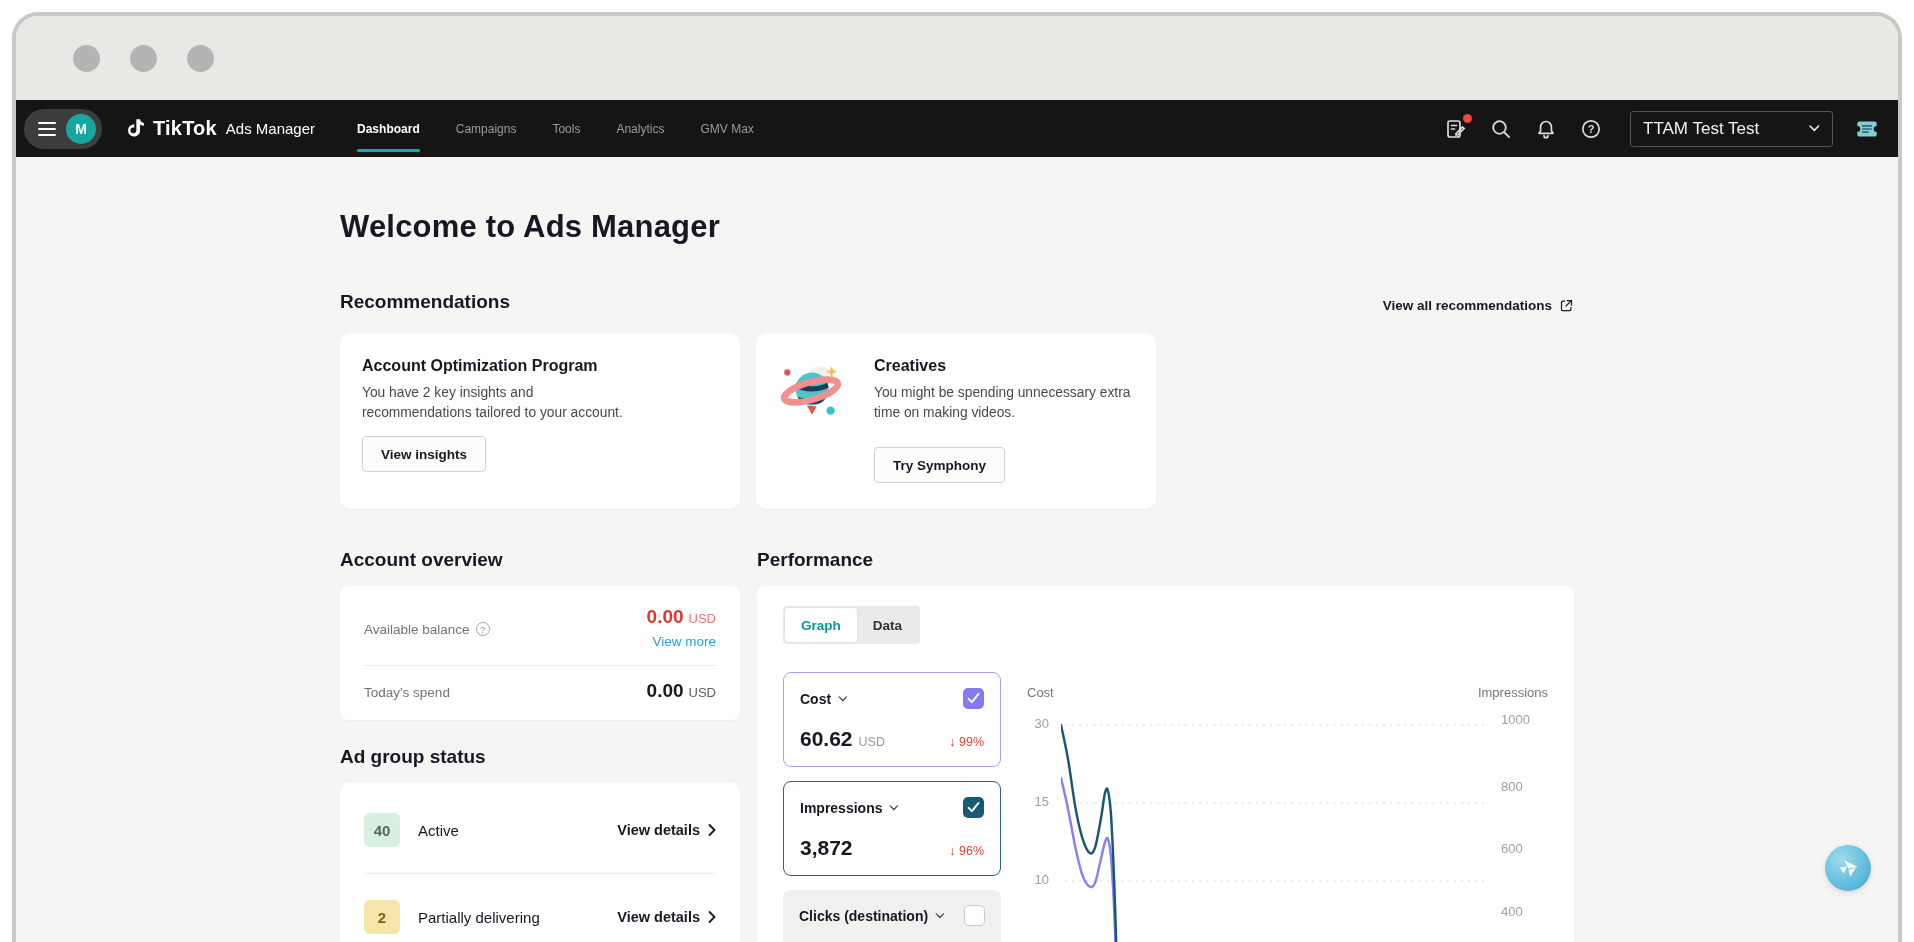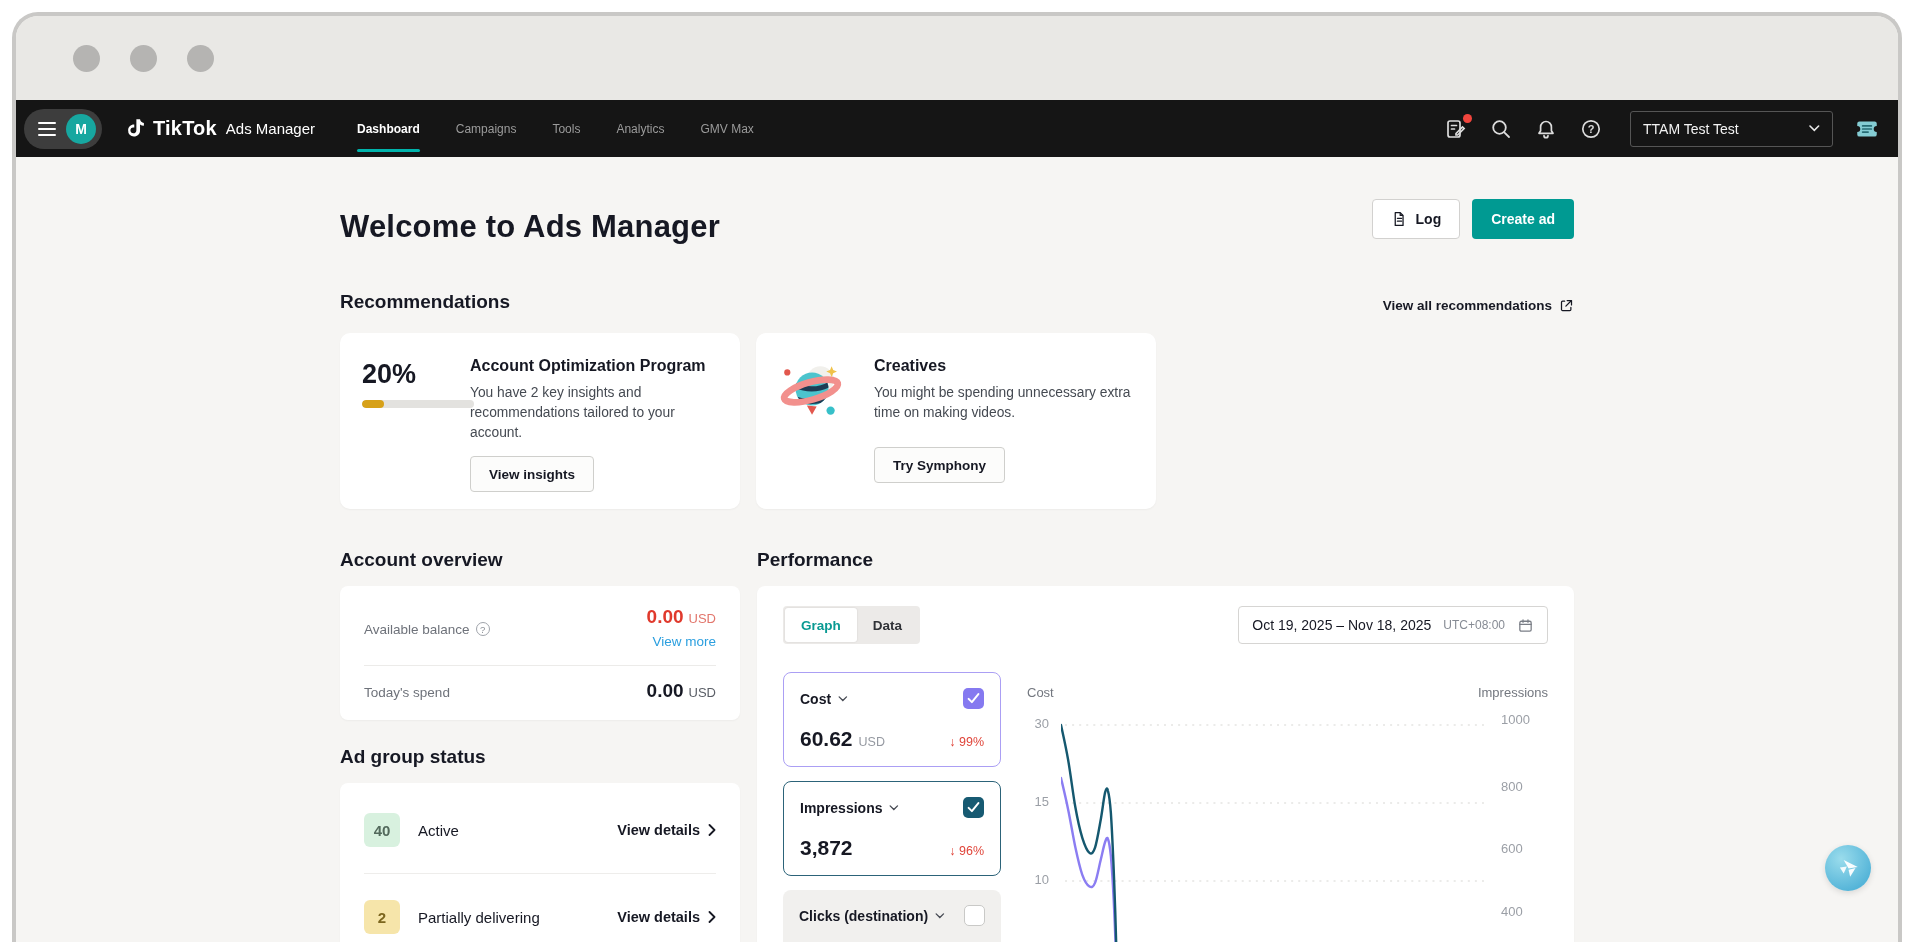--- a/index.html
+++ b/index.html
@@ -30,21 +30,21 @@
   .nav-item.active { color:#fff; font-weight:bold; }
   .nav-item.active::after { content:""; position:absolute; left:0; right:0; bottom:5px;
                             height:3px; border-radius:2px; background:#00b3ab; }
   .nav-right { margin-left:auto; display:flex; align-items:center; gap:21px; }
   .nav-icon { width:24px; height:24px; position:relative; cursor:pointer; }
   .nav-icon svg { width:24px; height:24px; }
   .notif-dot { position:absolute; top:-3px; right:-4px; width:9px; height:9px;
                border-radius:50%; background:#f1453d; }
   .acct-select { border:1px solid #555; border-radius:3px; height:36px; min-width:203px;
                  display:flex; align-items:center; justify-content:space-between;
-                 padding:0 12px; color:#f2f2f2; font-size:14px; cursor:pointer; margin-left:6px;gap:44px; }
+                 padding:0 12px; color:#f2f2f2; font-size:17px; cursor:pointer; margin-left:6px;gap:44px; }
   .ticket { width:26px; height:26px; cursor:pointer; }
 
   
   .content { height:785px; overflow:hidden; background:#f6f5f3; position:relative; }
   .container { width:1234px; margin:0 auto; padding-top:36px; }
 
   .hero { display:flex; align-items:center; justify-content:space-between; }
   h1 { font-size:31px; font-weight:bold; letter-spacing:.2px;margin-top:16px; }
   .hero-actions { display:flex; gap:12px; }
   .btn { display:inline-flex; align-items:center; justify-content:center; gap:8px;
@@ -225,55 +225,36 @@
         </svg>
       </div>
     </div>
   </div>
 
   <div class="content">
     <div class="container">
 
       <div class="hero">
         <h1>Welcome to Ads Manager</h1>
-        <div class="hero-actions">
-          <div class="btn ghost">
-            <svg width="17" height="18" viewBox="0 0 24 24" fill="none" stroke="#161823" stroke-width="1.8" stroke-linejoin="round">
-              <path d="M6 3h7l4 4v14H6z"></path>
-                <path d="M13 3v4h4"></path>
-                <path d="M9 11h6M9 15h6" stroke-linecap="round"></path>
-            </svg>
-            <span>Log</span>
-          </div>
-          <div class="btn primary">
-            <span>Create ad</span>
-          </div>
-        </div>
       </div>
 
       <div class="section-head">
         <h2>Recommendations</h2>
         <div class="view-all">
           <span>View all recommendations</span>
           <svg width="15" height="15" viewBox="0 0 24 24" fill="none" stroke="#161823" stroke-width="2" stroke-linecap="round" stroke-linejoin="round">
             <path d="M9 5H5.8A1.8 1.8 0 0 0 4 6.8v11.4A1.8 1.8 0 0 0 5.8 20h11.4a1.8 1.8 0 0 0 1.8-1.8V15"></path>
             <path d="M13 4h7v7"></path>
               <path d="M19.5 4.5 11 13"></path>
           </svg>
         </div>
       </div>
 
       <div class="rec-cards">
         <div class="rec-card">
-          <div class="rec-left">
-            <div class="stat">20%</div>
-            <div class="progress">
-                <div style="width:20%"></div>
-              </div>
-          </div>
           <div>
             <div class="rec-title">Account Optimization Program</div>
             <div class="rec-body">You have 2 key insights and recommendations tailored to your account.</div>
             <div class="btn small">
               <span>View insights</span>
             </div>
           </div>
         </div>
 
         <div class="rec-card">
@@ -355,28 +336,20 @@
         </div>
 
         <div class="col-right">
           <h2>Performance</h2>
           <div class="card perf-card">
             <div class="perf-head">
               <div class="seg">
                 <div class="seg-tab active">Graph</div>
                 <div class="seg-tab">Data</div>
               </div>
-              <div class="datebox">
-                <span class="date-text">Oct 19, 2025 – Nov 18, 2025</span>
-                <span class="tz">UTC+08:00</span>
-                <svg width="17" height="17" viewBox="0 0 24 24" fill="none" stroke="#7a7e86" stroke-width="1.8" stroke-linecap="round">
-                  <rect x="4" y="6" width="16" height="14" rx="2"></rect>
-                    <path d="M4 10.5h16M8.5 4v3.5M15.5 4v3.5"></path>
-                </svg>
-              </div>
             </div>
 
             <div class="perf-body">
               <div class="metrics">
                 <div class="metric cost">
                   <div class="m-head">
                     <div class="m-title">
                       <span>Cost</span>
                       <svg width="10" height="6" viewBox="0 0 11 7">
                           <path d="M1 1l4.3 4.3L9.6 1" fill="none" stroke="#454952" stroke-width="1.5" stroke-linecap="round"></path>

